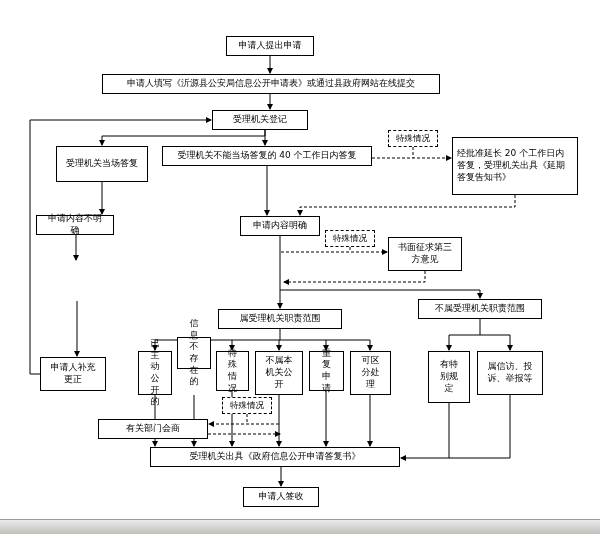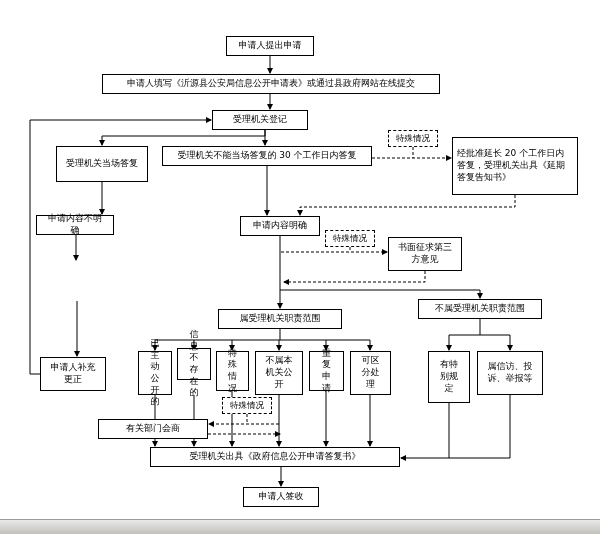--- a/index.html
+++ b/index.html
@@ -81,32 +81,32 @@
     <polyline class="dash" points="425,271 425,282 284,282" marker-end="url(#arw)"></polyline>
     <line class="dash" x1="247" y1="414" x2="247" y2="424"></line>
     <line class="dash" x1="279" y1="424" x2="209" y2="424" marker-end="url(#arw)"></line>
     <line class="dash" x1="208" y1="434" x2="280" y2="434" marker-end="url(#arw)"></line>
   </svg>
 
   <div class="node" style="left:226px;top:36px;width:88px;height:20px">申请人提出申请</div>
   <div class="node" style="left:102px;top:74px;width:338px;height:20px">申请人填写《沂源县公安局信息公开申请表》或通过县政府网站在线提交</div>
   <div class="node" style="left:212px;top:110px;width:96px;height:20px">受理机关登记</div>
   <div class="node" style="left:56px;top:146px;width:92px;height:36px">受理机关当场答复</div>
-  <div class="node" style="left:162px;top:146px;width:210px;height:20px">受理机关不能当场答复的 30 个工作日内答复</div>
+  <div class="node" style="left:162px;top:146px;width:210px;height:20px">受理机关不能当场答复的 40 个工作日内答复</div>
   <div class="node dashed small" style="left:388px;top:130px;width:50px;height:17px">特殊情况</div>
   <div class="node left" style="left:452px;top:137px;width:126px;height:58px">经批准延长 20 个工作日内答复，受理机关出具《延期答复告知书》</div>
   <div class="node" style="left:36px;top:215px;width:78px;height:20px">申请内容不明确</div>
   <div class="node" style="left:240px;top:216px;width:80px;height:20px">申请内容明确</div>
   <div class="node dashed small" style="left:325px;top:230px;width:50px;height:17px">特殊情况</div>
   <div class="node" style="left:388px;top:237px;width:74px;height:34px">书面征求第三方意见</div>
   <div class="node" style="left:218px;top:309px;width:124px;height:20px">属受理机关职责范围</div>
   <div class="node" style="left:418px;top:299px;width:124px;height:20px">不属受理机关职责范围</div>
   <div class="node" style="left:40px;top:357px;width:66px;height:34px">申请人补充更正</div>
   <div class="node" style="left:138px;top:351px;width:34px;height:44px">已主动公开的</div>
-  <div class="node" style="left:177px;top:348px;width:34px;height:32px">信息不存在的</div>
+  <div class="node" style="left:177px;top:337px;width:34px;height:32px">信息不存在的</div>
   <div class="node" style="left:216px;top:351px;width:33px;height:40px">特殊情况</div>
   <div class="node" style="left:255px;top:351px;width:48px;height:44px">不属本机关公开</div>
   <div class="node" style="left:309px;top:351px;width:35px;height:40px">重复申请</div>
   <div class="node" style="left:350px;top:351px;width:41px;height:44px">可区分处理</div>
   <div class="node" style="left:428px;top:351px;width:42px;height:52px">有特别规定</div>
   <div class="node" style="left:477px;top:351px;width:66px;height:44px">属信访、投诉、举报等</div>
   <div class="node dashed small" style="left:222px;top:397px;width:50px;height:17px">特殊情况</div>
   <div class="node" style="left:98px;top:419px;width:110px;height:20px">有关部门会商</div>
   <div class="node" style="left:150px;top:447px;width:250px;height:20px">受理机关出具《政府信息公开申请答复书》</div>
   <div class="node" style="left:243px;top:487px;width:76px;height:20px">申请人签收</div>

